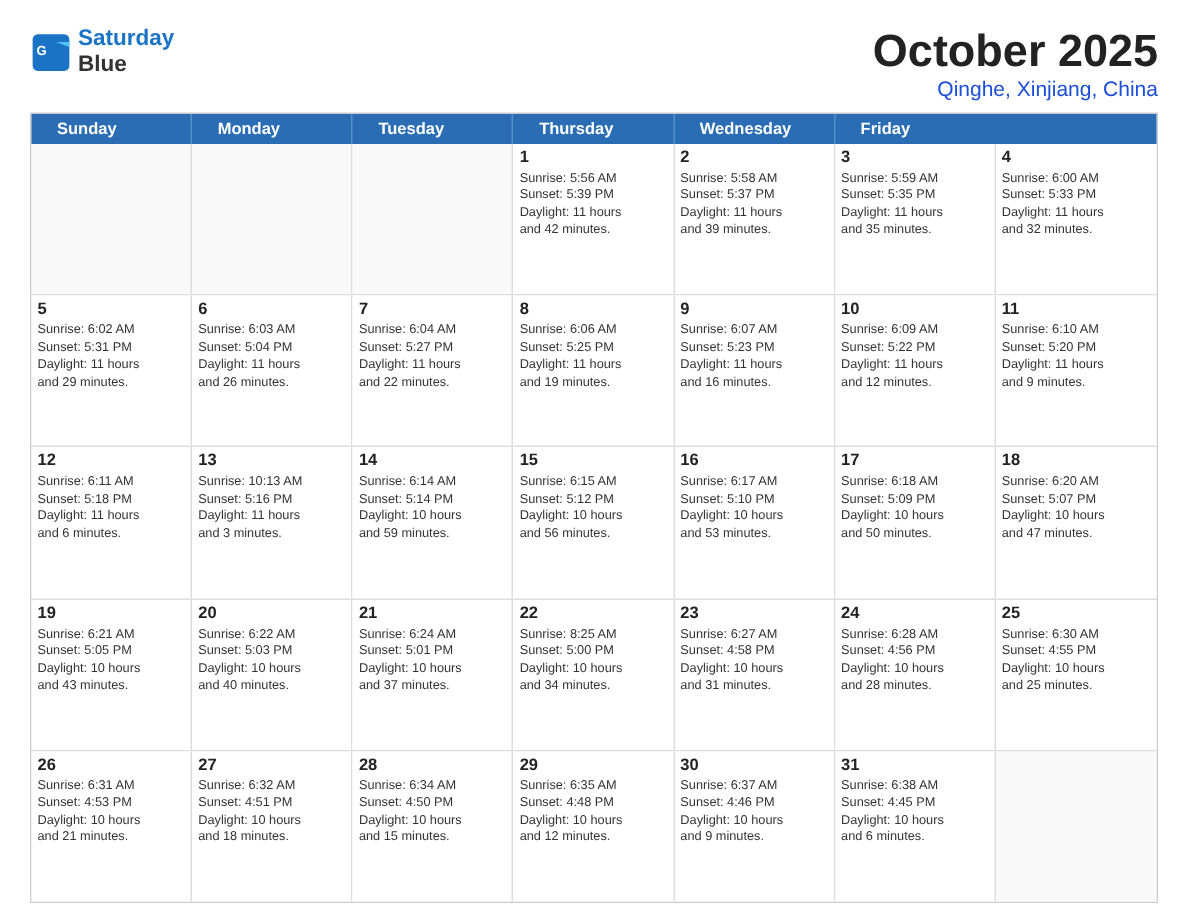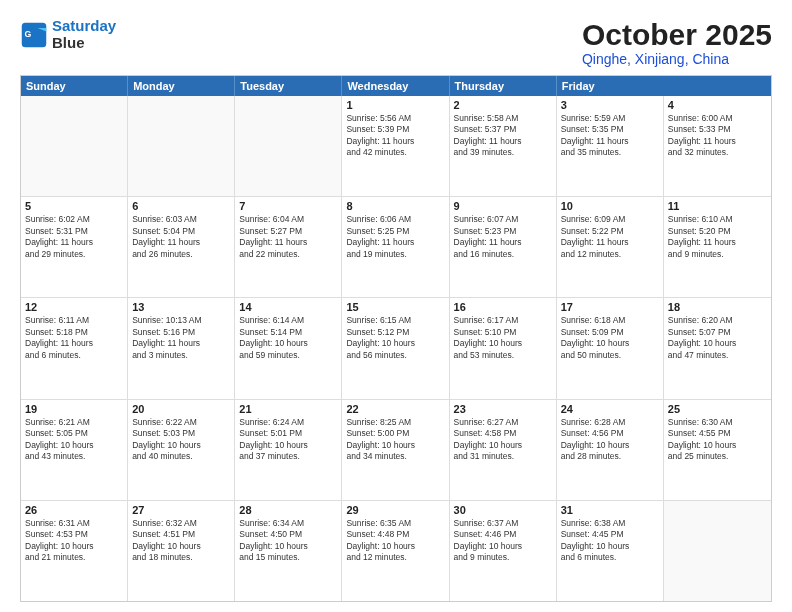--- a/index.html
+++ b/index.html
@@ -35,20 +35,21 @@
       line-height: 1.1;
     }
     .logo-text span {
       color: #1a73c4;
     }
     .logo-icon {
       width: 28px;
       height: 28px;
     }
     .title-block {
+      text-align: right;
     }
     .title-block h1 {
       font-size: 30px;
       font-weight: bold;
       color: #222;
       line-height: 1.1;
     }
     .title-block h2 {
       font-size: 14px;
       font-weight: normal;
@@ -62,21 +63,21 @@
     }
     .cal-header {
       display: grid;
       grid-template-columns: repeat(7, 1fr);
       background: #2a6db5;
     }
     .cal-header-cell {
       color: #fff;
       font-size: 11px;
       font-weight: bold;
-      padding: 4px 5px;
+      padding: 4px 17px;
       text-align: left;
       border-right: 1px solid #5590c8;
     }
     .cal-header-cell:last-child { border-right: none; }
     .cal-body {
       display: flex;
       flex-direction: column;
       flex: 1;
     }
     .cal-row {
@@ -129,22 +130,22 @@
       <h1>October 2025</h1>
       <h2>Qinghe, Xinjiang, China</h2>
     </div>
   </div>
 
   <div class="calendar">
     <div class="cal-header">
       <div class="cal-header-cell">Sunday</div>
       <div class="cal-header-cell">Monday</div>
       <div class="cal-header-cell">Tuesday</div>
+      <div class="cal-header-cell">Thursday</div>
       <div class="cal-header-cell">Wednesday</div>
-      <div class="cal-header-cell">Thursday</div>
       <div class="cal-header-cell">Friday</div>
     </div>
     <div class="cal-body" id="cal-body">
     <div class="cal-row">
           <div class="cal-cell empty"></div>
           <div class="cal-cell empty"></div>
           <div class="cal-cell empty"></div>
           <div class="cal-cell">
             <div class="day-num">1</div>
             <p>Sunrise: 5:56 AM</p>

